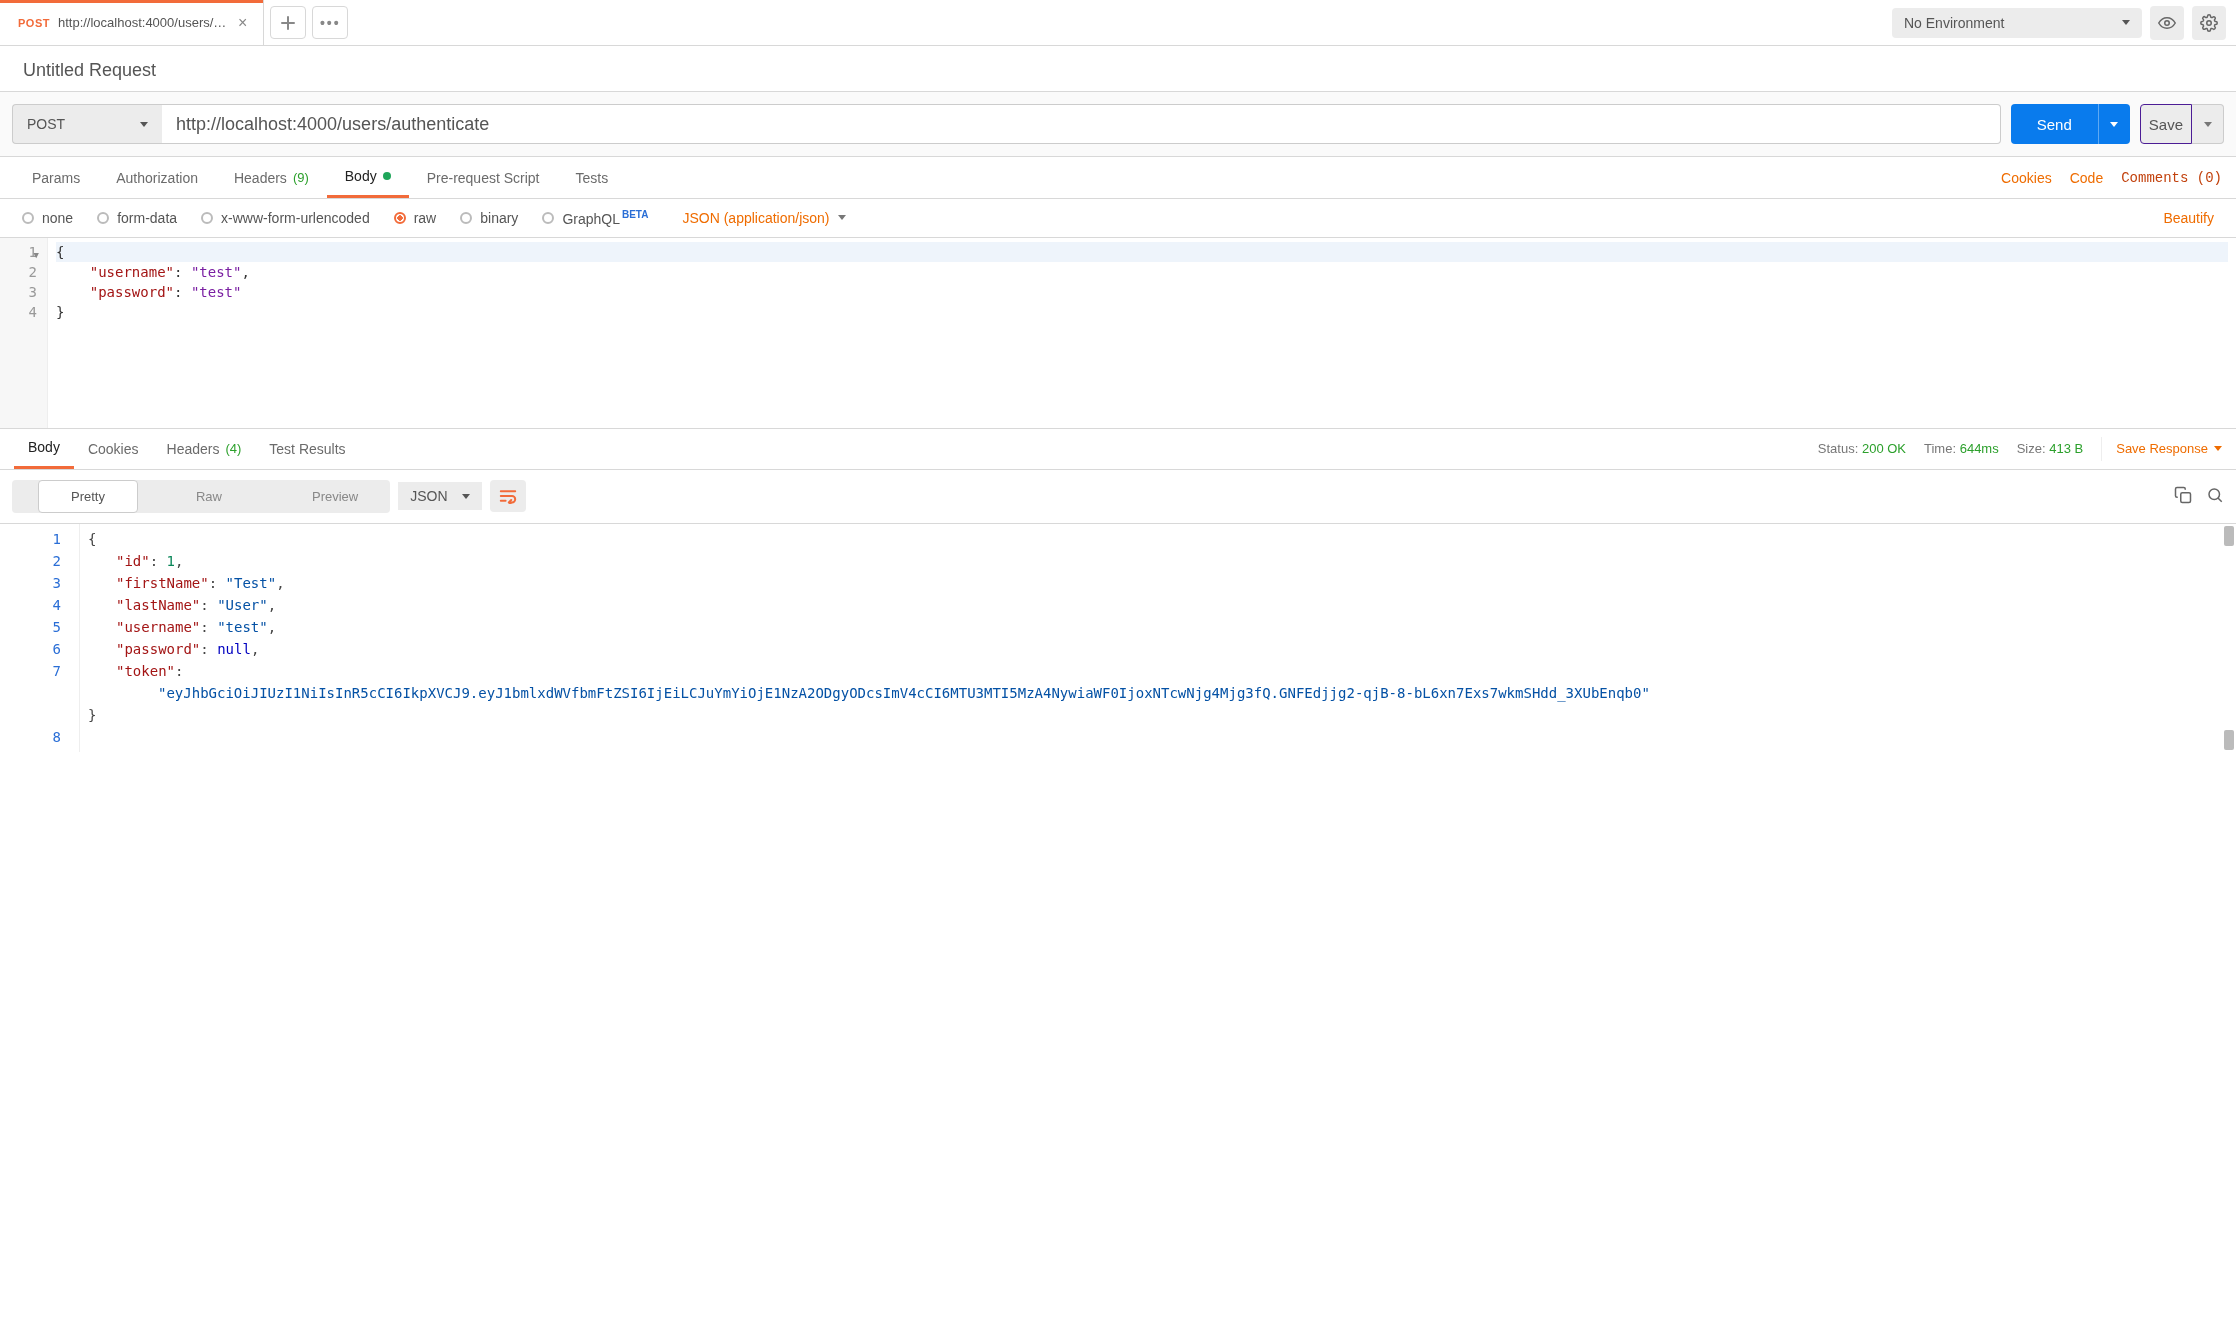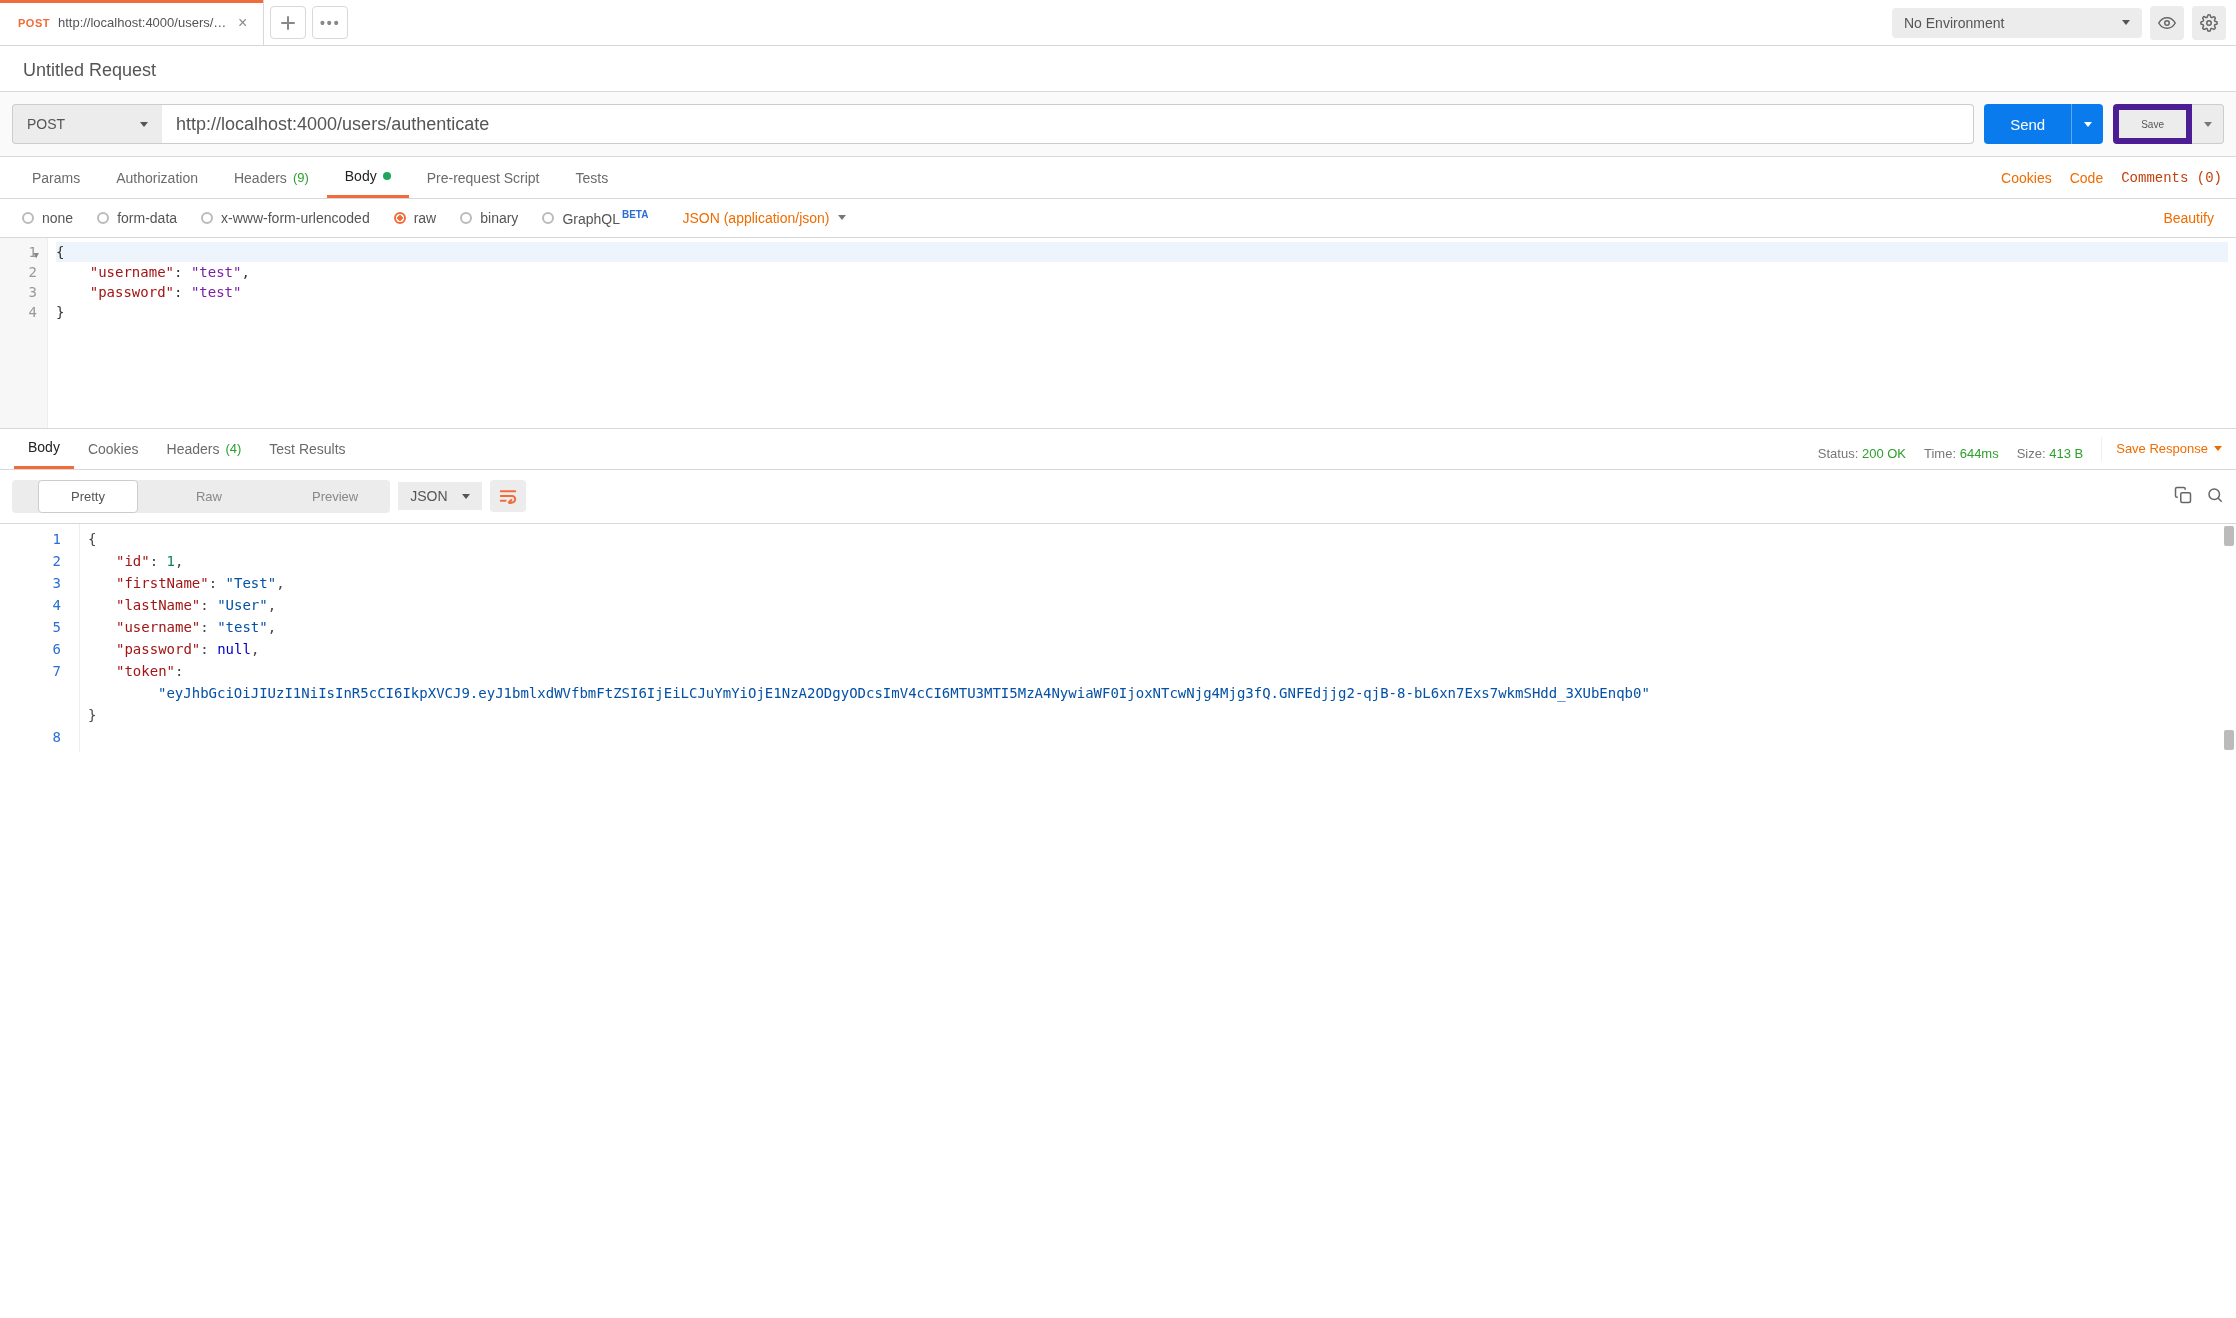--- a/index.html
+++ b/index.html
@@ -64,21 +64,21 @@
   .url-input {
     flex:1; border:1px solid #ccc; border-left:none; border-radius:0 4px 4px 0; padding:0 14px;
     font-size:18px; color:#555; background:#fff; outline:none;
   }
   .url-input-wrap { flex:1; display:flex; }
   .url-input-wrap .method-select { border-radius:4px 0 0 4px; }
   .url-input-wrap .url-input { border-radius:0 4px 4px 0; }
   .btn-group { display:flex; }
   .btn-send { background:var(--blue); color:#fff; border:none; padding:0 26px; font-size:15px; border-radius:4px 0 0 4px; cursor:pointer; }
   .btn-send-drop { background:var(--blue); color:#fff; border:none; border-left:1px solid rgba(255,255,255,.35); width:32px; border-radius:0 4px 4px 0; cursor:pointer; display:flex; align-items:center; justify-content:center; }
-  .btn-save { background:var(--bg-panel); color:#555; border:6px solid #4c1d95; padding:0 22px; font-size:10px; border-radius:4px 0 0 4px; cursor:pointer; }
+  .btn-save { background:var(--bg-panel); color:#555; border:1px solid #4c1d95; padding:0 8px; font-size:15px; border-radius:4px 0 0 4px; cursor:pointer; }
   .btn-save-drop { background:var(--bg-panel); color:#777; border:1px solid #ccc; border-left:none; width:32px; border-radius:0 4px 4px 0; cursor:pointer; display:flex; align-items:center; justify-content:center; }
   .btn-group > * { height:40px; }
 
   
   .req-tabs { display:flex; align-items:center; padding:0 14px; border-bottom:1px solid var(--border); background:#fff; height:42px; }
   .req-tabs .rtab { padding:0 18px; height:100%; display:flex; align-items:center; color:var(--text-muted); cursor:pointer; gap:6px; }
   .req-tabs .rtab.active { color:#222; border-bottom:3px solid var(--orange); }
   .badge-count { color:var(--green); font-size:13px; }
   .dot-green { width:8px; height:8px; border-radius:50%; background:#1fa65a; display:inline-block; }
   .req-tabs-right { margin-left:auto; display:flex; gap:18px; font-size:14px; }
@@ -104,21 +104,21 @@
   .code-line.hl { background:#eef4fb; }
   .tok-key { color:var(--json-key); }
   .tok-str-p { color:var(--purple); }
   .tok-punc { color:#333; }
 
   
   .resp-header { display:flex; align-items:center; padding:0 14px; border-top:1px solid var(--border); border-bottom:1px solid var(--border); height:42px; background:#fff; }
   .resp-tabs { display:flex; height:100%; }
   .resp-tabs .rtab2 { padding:0 14px; display:flex; align-items:center; gap:6px; color:var(--text-muted); cursor:pointer; }
   .resp-tabs .rtab2.active { color:#222; border-bottom:3px solid var(--orange); }
-  .resp-meta { margin-left:auto; display:flex; align-items:flex-end; gap:18px; font-size:13px; color:#777; }
+  .resp-meta { margin-left:auto; display:flex; align-items:center; gap:18px; font-size:13px; color:#777; }
   .resp-meta .val-green { color:var(--green); }
   .resp-meta .save-resp { color:var(--orange-bright); display:flex; align-items:center; gap:6px; cursor:pointer; padding-left:14px; border-left:1px solid #eee; height:24px;}
 
   
   .resp-toolbar { display:flex; align-items:center; gap:8px; padding:10px 12px; border-bottom:1px solid var(--border); }
   .seg { display:flex; background:var(--bg-panel); border-radius:4px; overflow:hidden; }
   .seg button { border:none; background:transparent; padding:8px 32px; color:#888; cursor:pointer; font-size:13px;margin-left:26px;}
   .seg button.active { background:#fff; border:1px solid #ccc; border-radius:4px; color:#555; }
   .resp-fmt { display:flex; align-items:center; gap:14px; background:var(--bg-panel); border-radius:0; padding:6px 12px; color:#555; cursor:pointer;}
   .wrap-btn { background:var(--bg-panel); border-radius:4px; width:36px; height:32px; display:flex; align-items:center; justify-content:center; cursor:pointer;}

